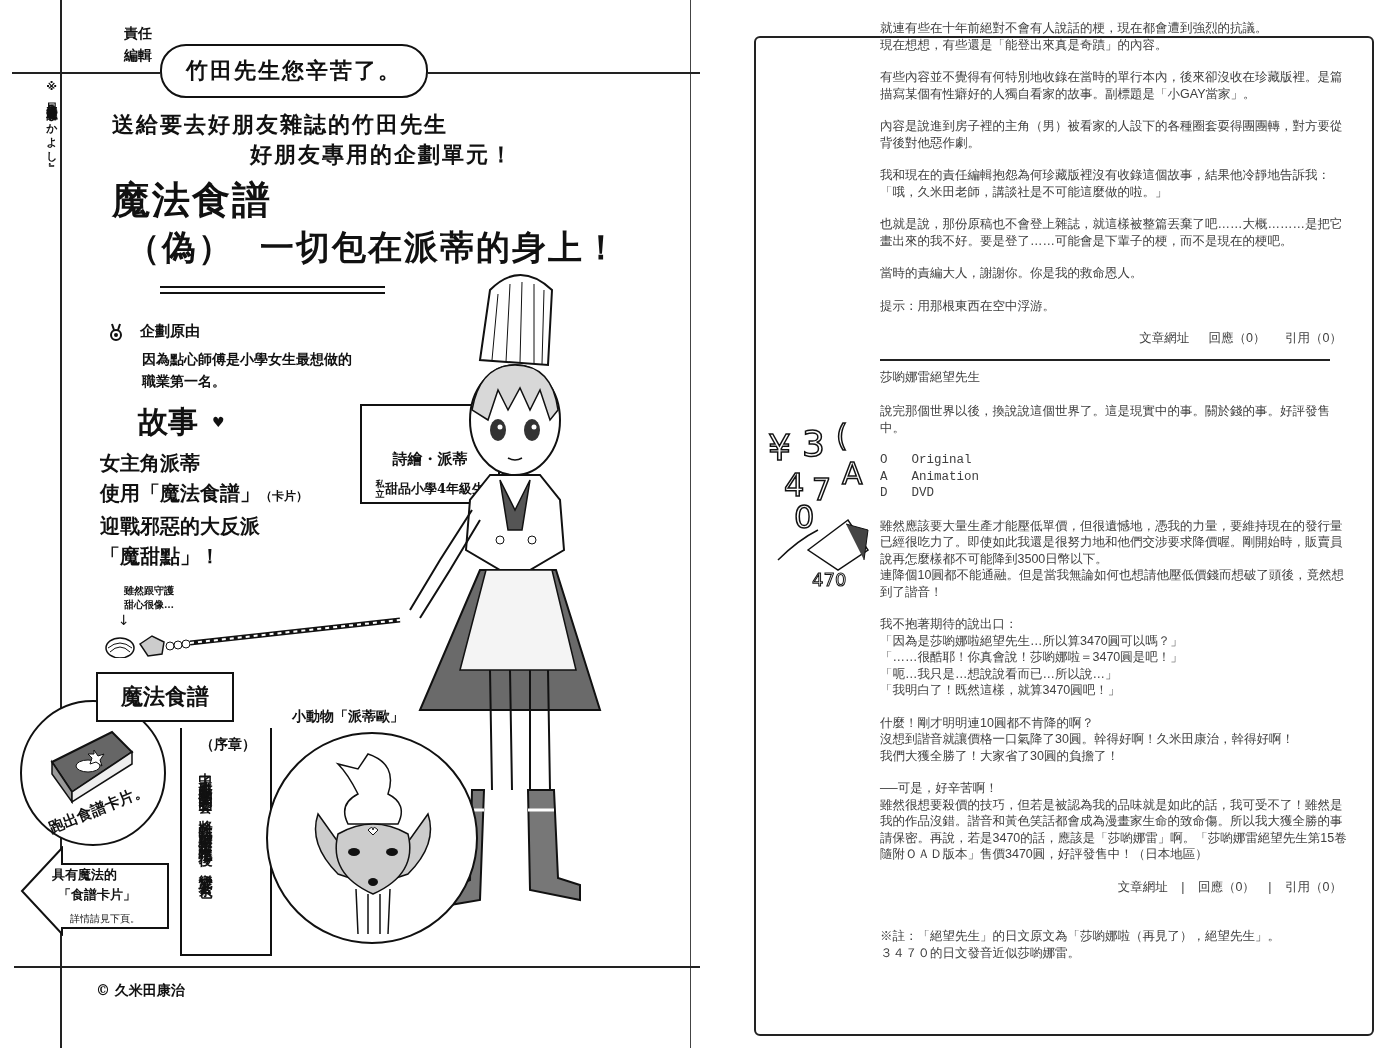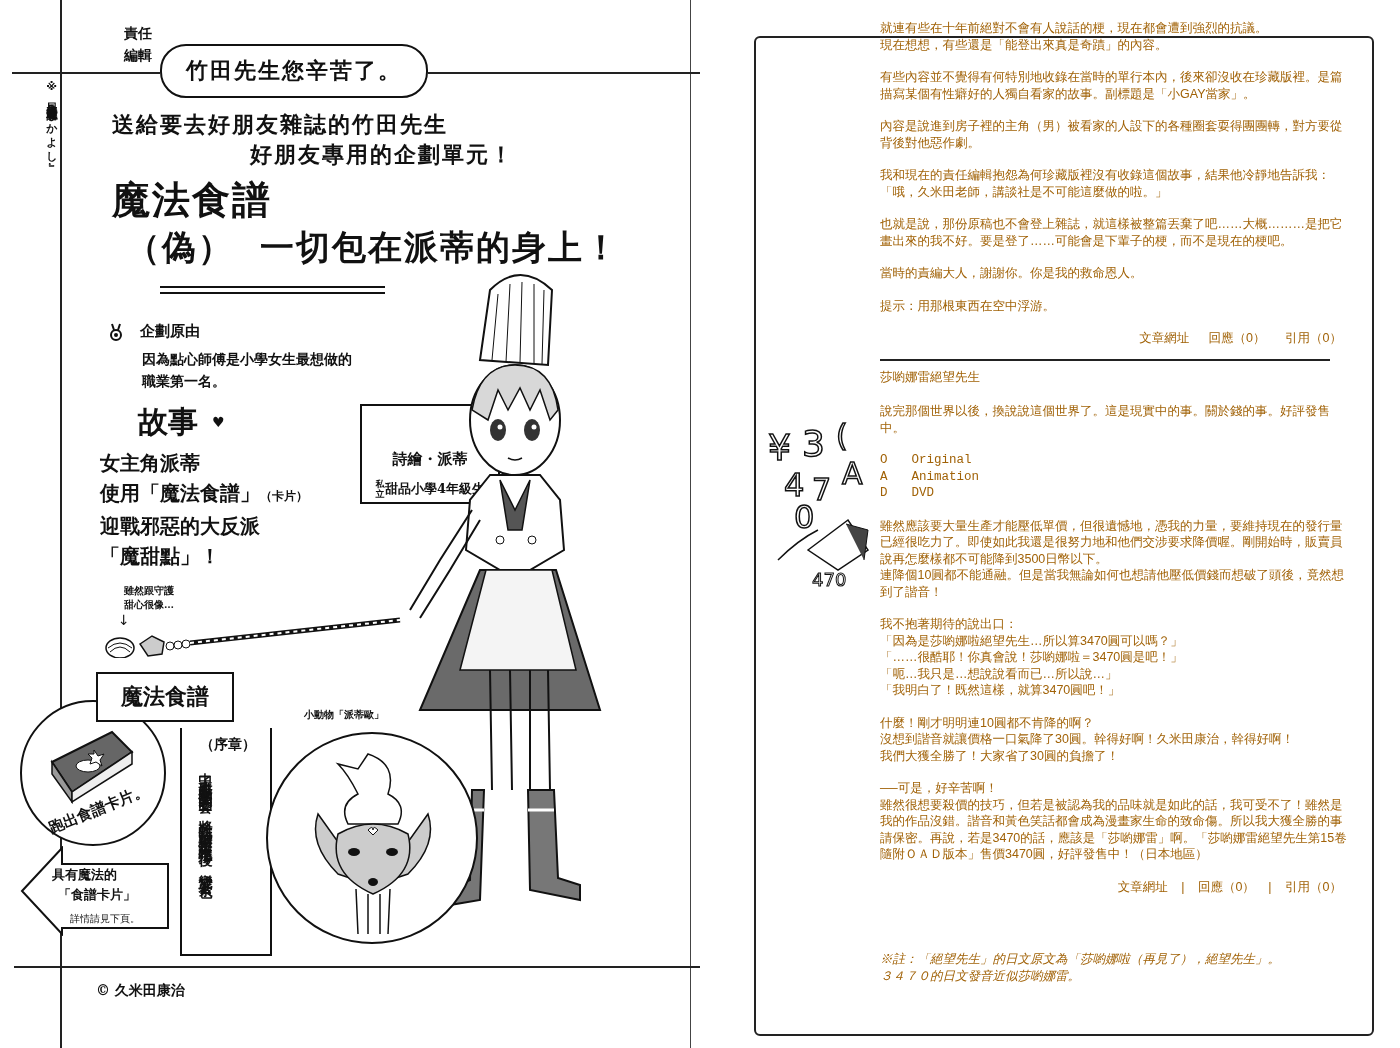--- a/index.html
+++ b/index.html
@@ -48,40 +48,40 @@
   .book-caption { position: absolute; left: 46px; top: 800px; font-size: 15px; font-weight: bold; font-family: "DejaVu Serif", serif; transform: rotate(-22deg); }
   .arrow-box { position: absolute; left: 20px; top: 846px; }
   .arrow-text1 { position: absolute; left: 52px; top: 866px; font-size: 13px; font-weight: bold; font-family: "DejaVu Serif", serif; }
   .arrow-text2 { position: absolute; left: 58px; top: 886px; font-size: 13px; font-weight: bold; font-family: "DejaVu Serif", serif; }
   .arrow-text3 { position: absolute; left: 70px; top: 912px; font-size: 10px; font-weight: normal; font-family: "DejaVu Serif", serif; }
 
   .prologue-frame { position: absolute; left: 180px; top: 728px; width: 92px; height: 228px; border-left: 2px solid #111; border-right: 2px solid #111; border-bottom: 2px solid #111; }
   .prologue-title { position: absolute; left: 200px; top: 736px; font-size: 14px; font-weight: bold; font-family: "DejaVu Serif", serif; background: #fff; }
   .prologue-text { position: absolute; left: 196px; top: 762px; height: 190px; writing-mode: vertical-rl; font-size: 14px; line-height: 20px; font-weight: bold; font-family: "DejaVu Serif", serif; letter-spacing: 3px; }
 
-  .pet-label { position: absolute; left: 304px; top: 708px; font-size: 10px; font-weight: bold; font-family: Liberation Mono, monospace; }
+  .pet-label { position: absolute; left: 292px; top: 708px; font-size: 14px; font-weight: bold; font-family: Liberation Mono, monospace; }
   .pet-circle { position: absolute; left: 266px; top: 732px; width: 212px; height: 212px; border: 2px solid #111; border-radius: 50%; background: #fff; overflow: hidden; }
 
   .character { position: absolute; left: 380px; top: 270px; }
 
   .copyright { position: absolute; left: 96px; top: 982px; font-size: 14px; font-weight: bold; font-family: "DejaVu Serif", serif; }
 
   
   .right-page { position: absolute; left: 700px; top: 0; width: 700px; height: 1048px; background: #fff; }
   .article-frame { position: absolute; left: 54px; top: 36px; width: 620px; height: 1000px; border: 2px solid #222; border-radius: 6px; }
-  .article { position: absolute; left: 180px; top: 20px; width: 470px; font-family: "Liberation Sans", sans-serif; font-size: 12.5px; line-height: 16.5px; color: #a16207; }
+  .article { position: absolute; left: 180px; top: 20px; width: 470px; font-family: "Liberation Sans", sans-serif; font-size: 12.5px; line-height: 16.5px; color: #404040; }
   .article p { margin-bottom: 16px; white-space: pre-line; }
   .article .footer-links { text-align: right; margin: 0 8px 12px 0; font-size: 12.5px; }
   .article .footer-links span { margin-left: 16px; }
   .article .footer-links .sep { margin-left: 10px; }
   .article .divider { height: 2px; background: #222; margin: 2px 0 8px 0; width: 450px; }
   .article .post-title { margin-bottom: 18px; }
   .article .oad-list { margin-bottom: 16px; font-family: "Liberation Mono", monospace; }
   .article .oad-list div { display: flex; gap: 24px; }
-  .article .note { margin-top: 56px; font-style: italic; }
+  .article .note { margin-top: 33px; }
   .money-art { position: absolute; left: 68px; top: 420px; }
 </style>
 </head>
 <body>
 
 <div class="left-page">
   <div class="frame-v"></div>
   <div class="frame-v-right"></div>
   <div class="frame-h-top"></div>
   <div class="frame-h-top2"></div>

